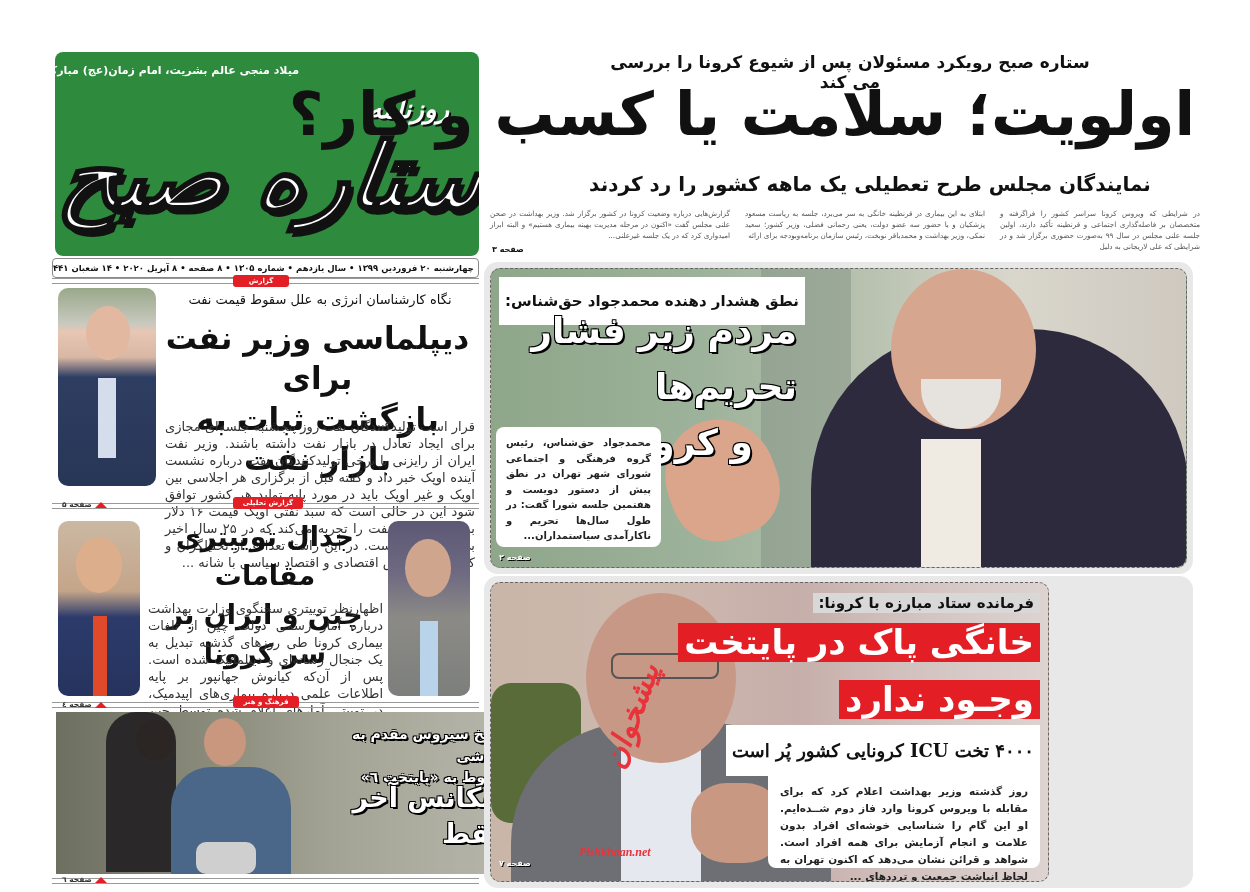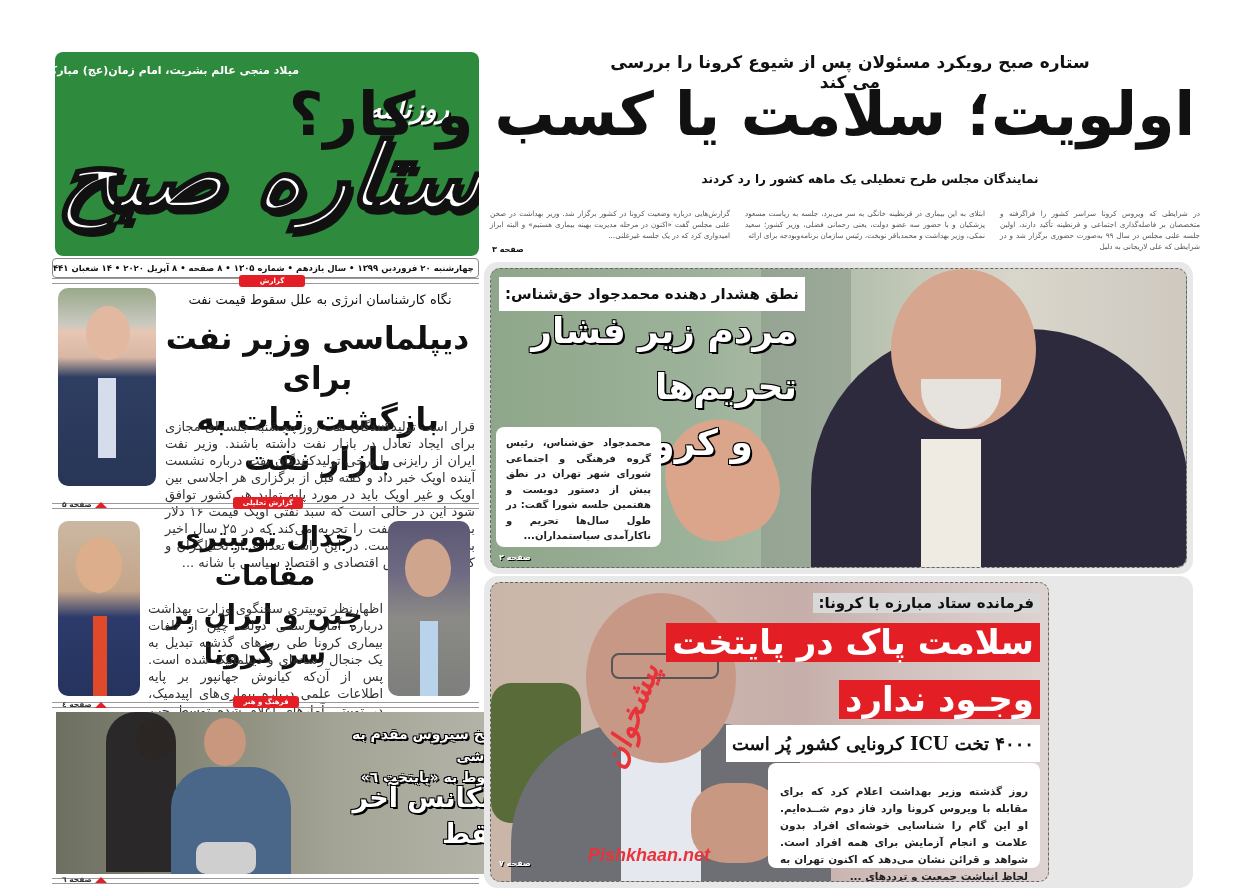--- a/index.html
+++ b/index.html
@@ -16,34 +16,34 @@
 
 
 .ribbon{position:absolute;height:12px;background:#e31e24;color:#fff;font-size:7px;line-height:12px;text-align:center;border-radius:3px;font-weight:bold}
 .ribbon-line{position:absolute;height:6px;border-top:1px solid #999;border-bottom:1px solid #999}
 .page-ref{position:absolute;font-size:7.5px;color:#333;font-weight:bold;white-space:nowrap}
 .caret{display:inline-block;width:0;height:0;border-left:6px solid transparent;border-right:6px solid transparent;border-bottom:6px solid #e31e24;margin-left:3px;vertical-align:middle}
 
 
 #kicker{position:absolute;left:600px;top:52px;width:500px;font-size:17px;font-weight:bold;text-align:center}
 #headline{position:absolute;left:490px;top:84px;width:705px;font-size:60px;font-weight:900;text-align:left;letter-spacing:-1px;line-height:1;white-space:nowrap}
-#subhead{position:absolute;left:560px;top:172px;width:620px;font-size:12px;font-weight:bold;text-align:center}
+#subhead{position:absolute;left:560px;top:172px;width:620px;font-size:20px;font-weight:bold;text-align:center}
 .lead-col{position:absolute;top:208px;font-size:7.2px;line-height:11px;color:#555;text-align:justify}
 #lead-ref{position:absolute;left:492px;top:245px;font-size:8px;font-weight:bold}
 
 
 .photo{position:absolute;border-radius:10px;overflow:hidden}
 .story-kicker{position:absolute;font-size:13px;font-weight:normal;white-space:nowrap}
 .story-head{position:absolute;font-size:30px;font-weight:900;line-height:1.3;text-align:center}
 .story-body{position:absolute;font-size:13px;line-height:17px;color:#333;text-align:justify}
 
 
 .feature{position:absolute;border:1px dashed #666;border-radius:10px;overflow:hidden}
 .feature-outer{position:absolute;border-radius:14px;background:#e8e8e8}
-.label-white{display:inline-block;background:#fff;padding:8px 6px;font-size:15px;font-weight:bold;white-space:nowrap}
+.label-white{display:inline-block;background:#fff;padding:15px 6px;font-size:15px;font-weight:bold;white-space:nowrap}
 .label-gray{display:inline-block;background:#d8d8d8;padding:1px 6px;font-size:15px;font-weight:bold;white-space:nowrap}
 .big-white{color:#fff;font-weight:900;text-shadow:2px 2px 0 #000,-1px -1px 0 #000,1px -1px 0 #000,-1px 1px 0 #000}
 .red-block{display:inline-block;background:#e31e24;color:#fff;font-weight:900;padding:0 6px;line-height:1.15}
 .quote-box{position:absolute;background:#fff;border-radius:8px;font-weight:bold;color:#222;text-align:justify}
 .watermark{position:absolute;color:#e8333b;font-weight:bold;font-style:italic}
 </style>
 </head>
 <body>
 
 <div id="masthead">
@@ -55,21 +55,21 @@
 
 <div id="kicker" class="rtl">ستاره صبح رویکرد مسئولان پس از شیوع کرونا را بررسی می کند</div>
 <div id="headline" class="rtl">اولویت؛ سلامت یا کسب و کار؟</div>
 <div id="subhead" class="rtl">نمایندگان مجلس طرح تعطیلی یک ماهه کشور را رد کردند</div>
 <div class="lead-col rtl" style="left:1000px;width:200px">در شرایطی که ویروس کرونا سراسر کشور را فراگرفته و متخصصان بر فاصله‌گذاری اجتماعی و قرنطینه تأکید دارند، اولین جلسه علنی مجلس در سال ۹۹ به‌صورت حضوری برگزار شد و در شرایطی که علی لاریجانی به دلیل</div>
 <div class="lead-col rtl" style="left:745px;width:240px">ابتلای به این بیماری در قرنطینه خانگی به سر می‌برد، جلسه به ریاست مسعود پزشکیان و با حضور سه عضو دولت، یعنی رحمانی فضلی، وزیر کشور؛ سعید نمکی، وزیر بهداشت و محمدباقر نوبخت، رئیس سازمان برنامه‌وبودجه برای ارائه</div>
 <div class="lead-col rtl" style="left:490px;width:240px">گزارش‌هایی درباره وضعیت کرونا در کشور برگزار شد. وزیر بهداشت در صحن علنی مجلس گفت «اکنون در مرحله مدیریت بهینه بیماری هستیم» و البته ابراز امیدواری کرد که در یک جلسه غیرعلنی...</div>
 <div id="lead-ref" class="rtl">صفحه ۳</div>
 
 <div class="ribbon-line" style="left:52px;top:278px;width:427px"></div>
-<div class="ribbon rtl" style="left:239px;top:275px;width:66px">گزارش</div>
+<div class="ribbon rtl" style="left:233px;top:275px;width:56px">گزارش</div>
 <div class="photo" style="left:58px;top:288px;width:98px;height:198px;background:linear-gradient(180deg,#9aa88a 0%,#c8c9bf 18%,#e7c7b4 22%,#d8b7a4 35%,#2e3e62 45%,#283656 100%)">
   <div style="position:absolute;left:28px;top:18px;width:44px;height:54px;border-radius:50%;background:#e2b8a0"></div>
   <div style="position:absolute;left:40px;top:90px;width:18px;height:80px;background:#d5dcec"></div>
 </div>
 <div class="story-kicker rtl" style="left:175px;top:292px;width:290px;text-align:center">نگاه کارشناسان انرژی به علل سقوط قیمت نفت</div>
 <div class="story-head rtl" style="left:160px;top:318px;width:315px;font-size:31px">
   <div>دیپلماسی وزیر نفت برای</div>
   <div>بازگشت ثبات به بازار نفت</div>
 </div>
 <div class="story-body rtl" style="left:165px;top:418px;width:310px">قرار است تولیدکنندگان نفت روز پنجشنبه جلسه‌ای مجازی برای ایجاد تعادل در بازار نفت داشته باشند. وزیر نفت ایران از رایزنی با برخی تولیدکنندگان نفت درباره نشست آینده اوپک خبر داد و گفته قبل از برگزاری هر اجلاسی بین اوپک و غیر اوپک باید در مورد پایه تولید هر کشور توافق شود این در حالی است که سبد نفتی اوپک قیمت ۱۶ دلار برای هر بشکه نفت را تجربه می‌کند که در ۲۵ سال اخیر بی‌سابقه بوده است. در این راستا تعدادی از تحلیلگران و کارشناسان بخش اقتصادی و اقتصاد سیاسی با شانه ...</div>
@@ -136,24 +136,24 @@
   <div style="position:absolute;left:20px;top:140px;width:320px;height:160px;border-radius:120px 120px 0 0;background:#6e6f74"></div>
   <div style="position:absolute;left:130px;top:150px;width:80px;height:150px;background:#e5e8ee"></div>
   <div style="position:absolute;left:95px;top:10px;width:150px;height:170px;border-radius:50%;background:#c89886"></div>
   <div style="position:absolute;left:120px;top:70px;width:108px;height:26px;border:2px solid #555;border-radius:8px;background:transparent"></div>
   <div style="position:absolute;left:200px;top:200px;width:90px;height:80px;border-radius:40%;background:#c99883"></div>
 
   <div class="rtl" style="position:absolute;right:8px;top:10px">
     <span class="label-gray">فرمانده ستاد مبارزه با کرونا:</span>
   </div>
   <div class="rtl" style="position:absolute;right:8px;top:40px;text-align:right">
-    <div><span class="red-block" style="font-size:34px">سلامت پاک در پایتخت</span></div>
+    <div><span class="red-block" style="font-size:34px">خانگی پاک در پایتخت</span></div>
     <div style="margin-top:18px"><span class="red-block" style="font-size:34px">وجـود ندارد</span></div>
   </div>
   <div class="rtl" style="position:absolute;right:8px;top:142px">
     <span class="label-white" style="font-size:18px;font-family:'DejaVu Serif',serif;font-weight:bold">۴۰۰۰ تخت ICU کرونایی کشور پُر است</span>
   </div>
   <div class="quote-box rtl" style="right:8px;top:180px;width:272px;height:105px;padding:20px 12px;font-size:10.5px;line-height:17px">روز گذشته وزیر بهداشت اعلام کرد که برای مقابله با ویروس کرونا وارد فاز دوم شــده‌ایم. او این گام را شناسایی خوشه‌ای افراد بدون علامت و انجام آزمایش برای همه افراد است. شواهد و قرائن نشان می‌دهد که اکنون تهران به لحاظ انباشت جمعیت و ترددهای ...</div>
 
   <div class="watermark rtl" style="left:105px;top:178px;font-size:30px;transform:rotate(-70deg);transform-origin:left top;font-family:'DejaVu Serif',serif">پیشخوان</div>
-  <div class="watermark" style="left:97px;top:262px;font-size:18px;font-family:Liberation Sans, sans-serif">Pishkhaan.net</div>
+  <div class="watermark" style="left:88px;top:262px;font-size:12px;font-family:Liberation Serif, serif">Pishkhaan.net</div>
   <div class="rtl" style="position:absolute;left:8px;top:276px;font-size:8px;color:#fff;font-weight:bold;text-shadow:1px 1px 0 #000">صفحه ۷</div>
 </div>
 
 </body></html>

